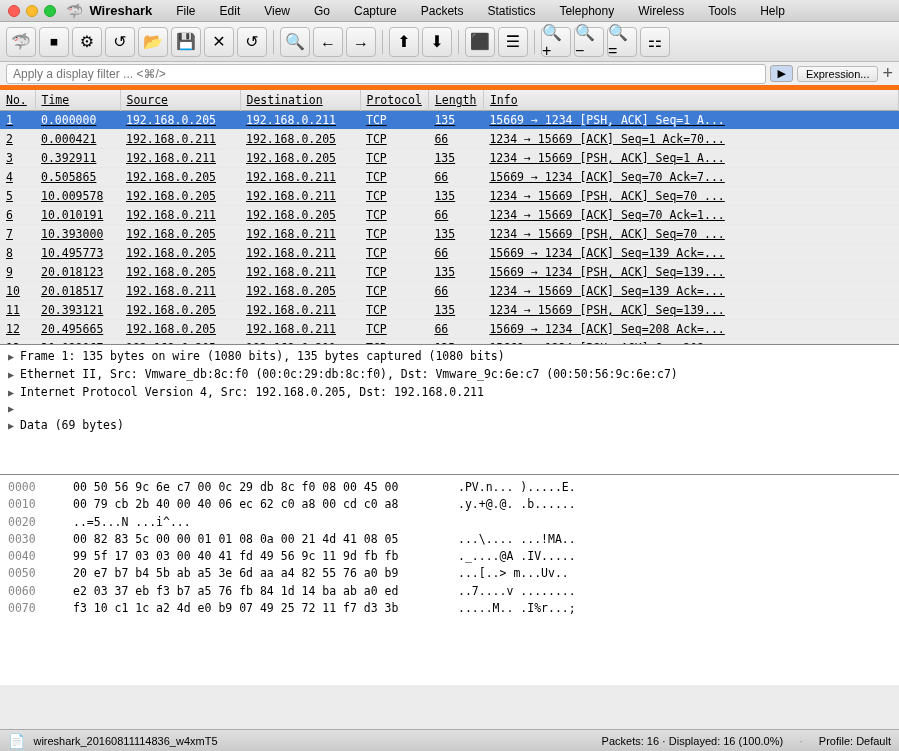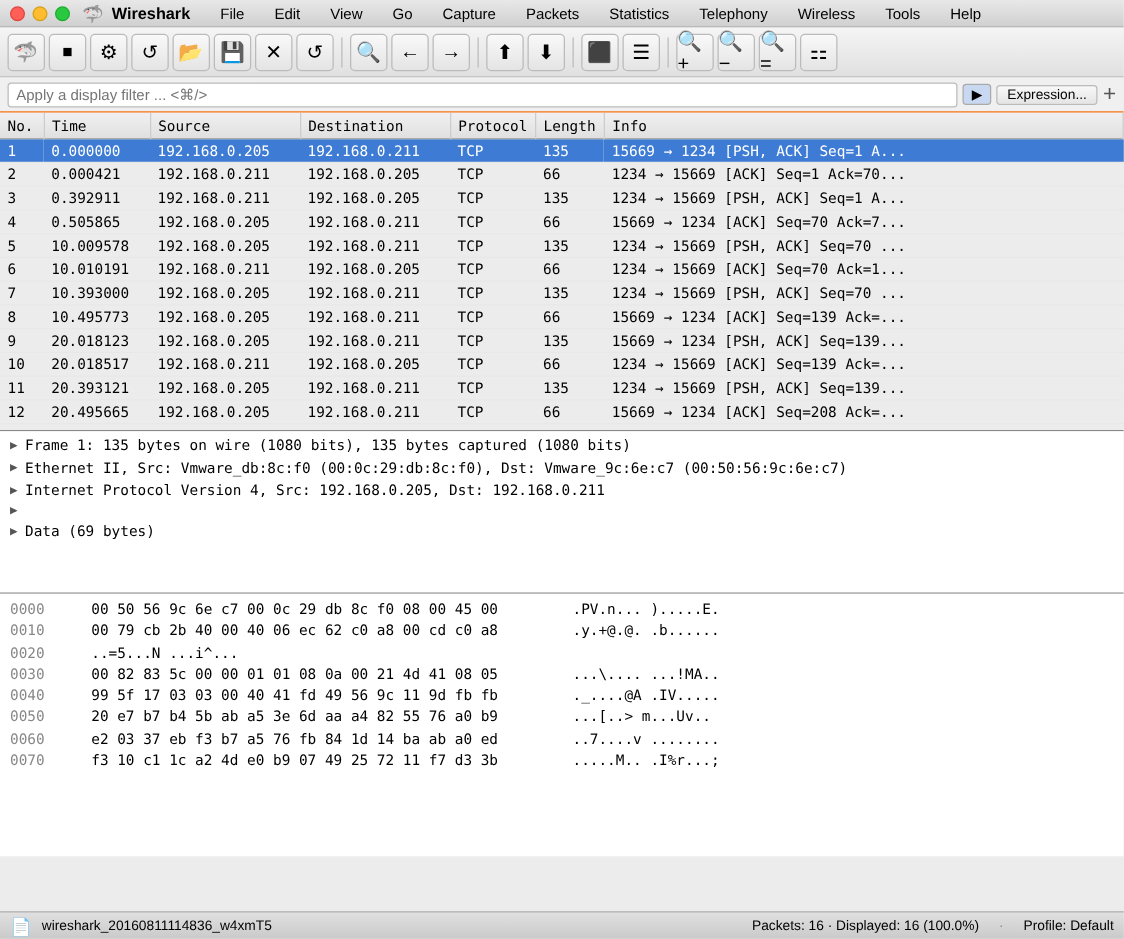--- a/index.html
+++ b/index.html
@@ -46,21 +46,21 @@
     }
     .toolbar-sep { width: 1px; height: 24px; background: #bbb; margin: 0 3px; }
 
     
     #filterbar {
       background: #f0f0f0;
       height: 28px;
       display: flex;
       align-items: center;
       padding: 0 6px;
-      border-bottom: 1px solid #f97316;
+      border-bottom: 5px solid #f97316;
       gap: 4px;
     }
     #filterbar input {
       flex: 1;
       height: 20px;
       border: 1px solid #bbb;
       border-radius: 3px;
       padding: 0 6px;
       font-size: 12px;
       background: white;
@@ -82,20 +82,21 @@
     #packet-table-container {
       height: 255px;
       overflow-y: auto;
       border-bottom: 1px solid #888;
     }
     #packet-table {
       width: 100%;
       border-collapse: collapse;
       font-size: 11.5px;
       font-family: 'Menlo', 'Monaco', monospace;
+      text-decoration: underline;
     }
     #packet-table thead tr {
       background: linear-gradient(to bottom, #f0f0f0, #e0e0e0);
       border-bottom: 1px solid #aaa;
     }
     #packet-table thead th {
       padding: 3px 6px;
       text-align: left;
       font-weight: normal;
       border-right: 1px solid #ccc;

